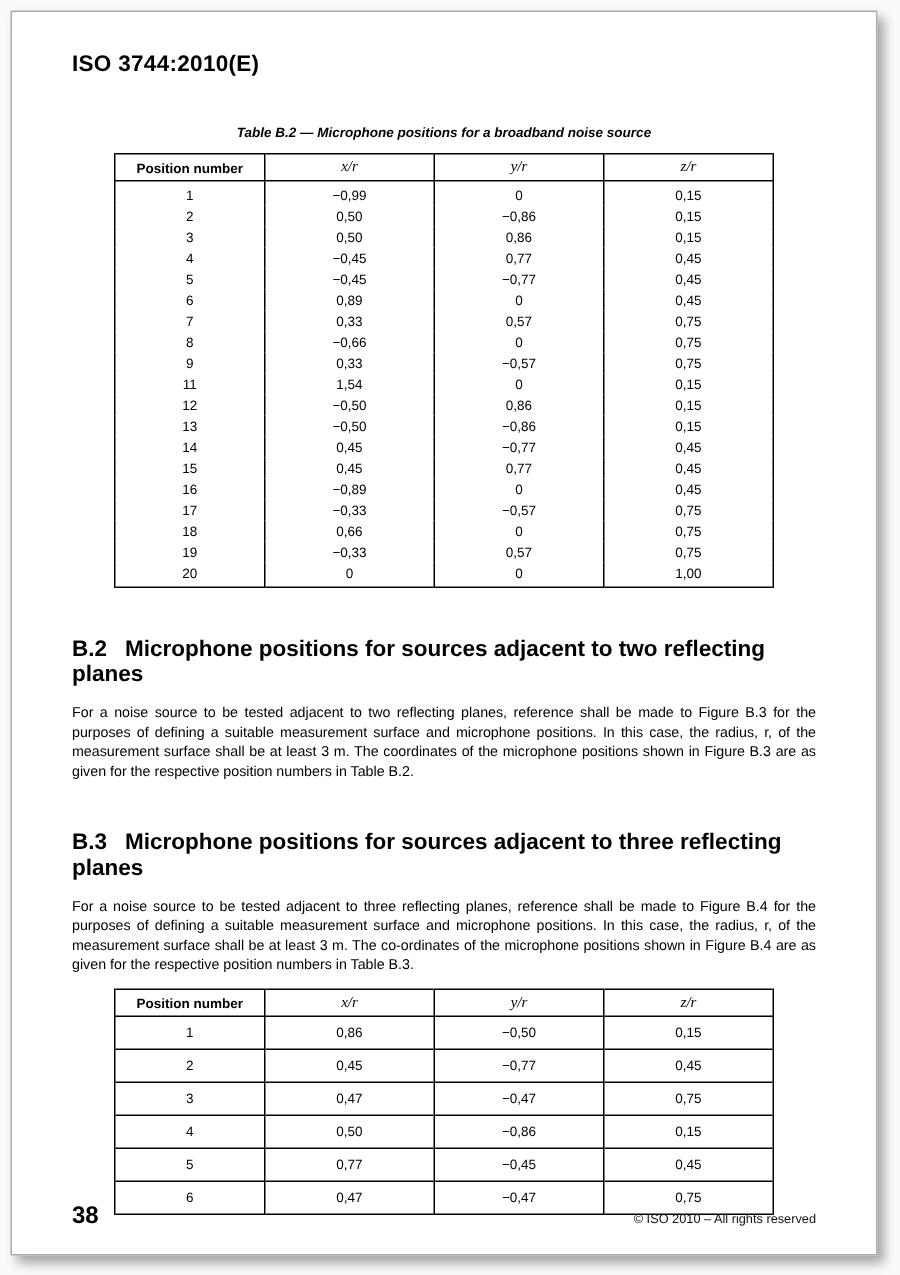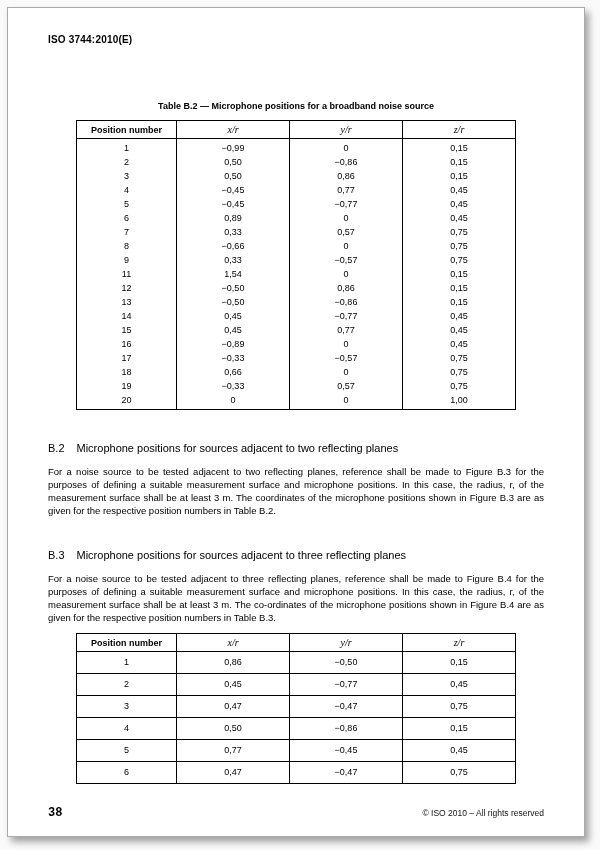--- a/index.html
+++ b/index.html
@@ -1,40 +1,40 @@
 <!DOCTYPE html>
 <html><head>
 <meta charset="utf-8">
 <style>
   html,body{margin:0;padding:0;background:#ffffff;}
   .canvas{width:600px;height:850px;position:relative;background:#fafafa;font-family:"Liberation Sans",sans-serif;color:#000;}
   .page{position:absolute;left:7px;top:7px;width:578px;height:830px;background:#fff;border:1px solid #aaa;
         box-shadow:4px 5px 7px rgba(0,0,0,0.35);box-sizing:border-box;padding:26px 40px 0 40px;}
-  .doc-header{font-size:10px;font-weight:bold;letter-spacing:0.2px;}
+  .doc-header{font-size:15px;font-weight:bold;letter-spacing:0.2px;}
   .caption{font-size:9px;font-weight:bold;text-align:center;}
-  .caption.b2{margin-top:56px;}
+  .caption.b2{margin-top:32px;font-style:italic;}
   .caption.b3{margin-top:20px;}
   table{border-collapse:collapse;margin:9px auto 0 auto;width:440px;table-layout:fixed;}
   table,th,td{border-color:#000;}
   table{border:1px solid #000;}
   th,td{border-left:1px solid #000;border-right:1px solid #000;text-align:center;font-size:9px;padding:0;}
   th{font-weight:bold;border-bottom:1px solid #000;height:17px;}
   th:not(:first-child){font-family:"Liberation Serif",serif;font-style:italic;font-weight:normal;font-size:10px;}
   col.c-pos{width:100px;}
   col.c-val{width:113px;}
   .tb2 td{height:14px;line-height:14px;}
   .tb2 tbody tr:first-child td{padding-top:2px;}
   .tb2 tbody tr:last-child td{padding-bottom:2px;}
   .tb3 td{height:21px;line-height:21px;border-top:1px solid #000;}
-  h2.sec{font-size:11px;font-weight:normal;margin:32px 0 0 0;}
+  h2.sec{font-size:15px;font-weight:bold;margin:32px 0 0 0;}
   h2.sec .sec-num{margin-right:12px;}
   p.body-text{font-size:9.5px;line-height:13px;text-align:justify;margin:11px 0 0 0;}
   .b3-head{margin-top:30px;}
   .footer{position:absolute;left:40px;right:40px;bottom:16px;display:flex;justify-content:space-between;align-items:baseline;}
-  .footer .pg{font-size:12px;font-weight:bold;font-family:Liberation Mono, monospace;}
+  .footer .pg{font-size:16px;font-weight:bold;}
   .footer .cp{font-size:8.5px;color:#111;}
 </style>
 </head>
 <body>
 
 <div class="canvas">
   <div class="page">
 
     <div class="doc-header">ISO 3744:2010(E)</div>
 

